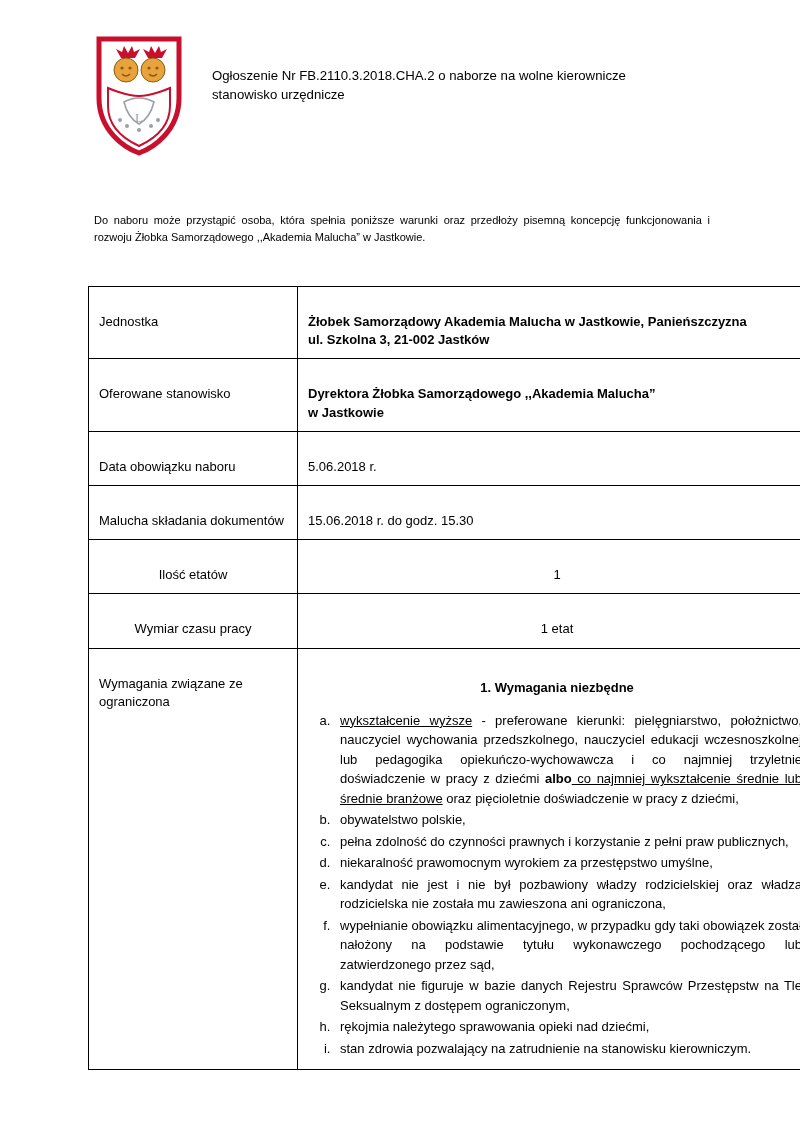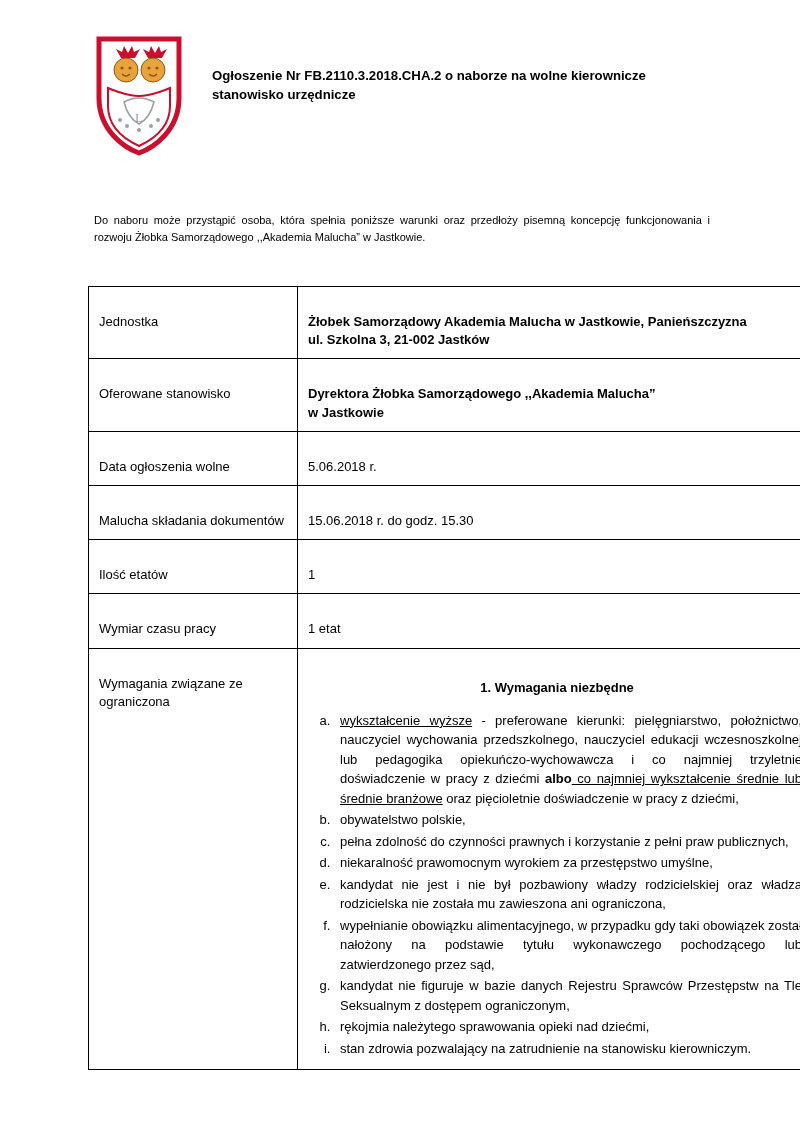--- a/index.html
+++ b/index.html
@@ -30,21 +30,21 @@
     padding-left: 68px;
     padding-top: 6px;
   }
   .crest {
     width: 86px;
     flex: 0 0 86px;
   }
   .header-text {
     padding-top: 30px;
     font-size: 13.2px;
-    font-weight: bold;
+    font-weight: normal;
     line-height: 1.45;
     max-width: 470px;
   }
 
   
   .intro {
     margin: 52px 62px 0 66px;
     font-size: 11px;
     line-height: 1.55;
     text-align: justify;
@@ -74,20 +74,21 @@
   .bold {
     font-weight: bold;
   }
   .cell-pad-mid {
     padding-top: 13px;
     padding-bottom: 13px;
   }
   .tight td {
     padding-top: 5px;
     padding-bottom: 5px;
+    text-align: center;
   }
   .label-middle {
     vertical-align: middle;
   }
 
   
   .req-title {
     font-weight: bold;
     text-align: center;
     margin: 4px 0 14px 0;
@@ -168,21 +169,21 @@
         </td>
       </tr>
       <tr>
         <td class="label-cell label-middle">Oferowane stanowisko</td>
         <td class="value-cell cell-pad-mid">
           <div class="bold">Dyrektora Żłobka Samorządowego ,,Akademia Malucha”</div>
           <div class="bold"> w Jastkowie</div>
         </td>
       </tr>
       <tr>
-        <td class="label-cell">Data ogłoszenia wolne</td>
+        <td class="label-cell">Data obowiązku naboru</td>
         <td class="value-cell cell-pad-mid">5.06.2018 r.</td>
       </tr>
       <tr>
         <td class="label-cell">Malucha składania dokumentów</td>
         <td class="value-cell cell-pad-mid">15.06.2018 r. do godz. 15.30</td>
       </tr>
       <tr class="tight">
         <td class="label-cell">Ilość etatów</td>
         <td class="value-cell">1</td>
       </tr>

